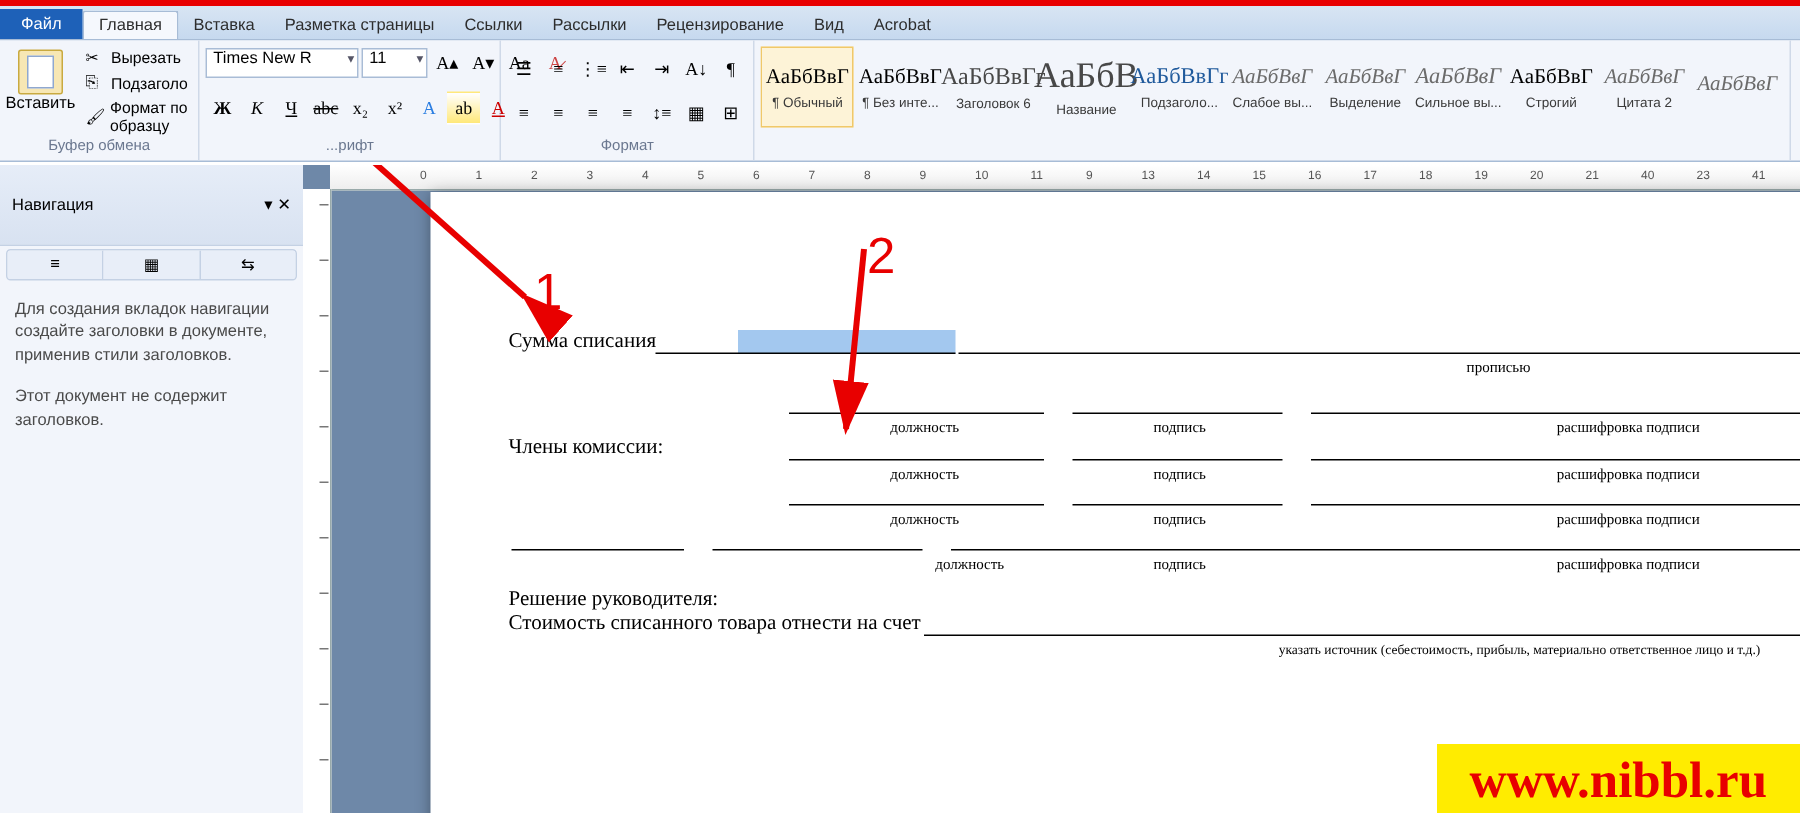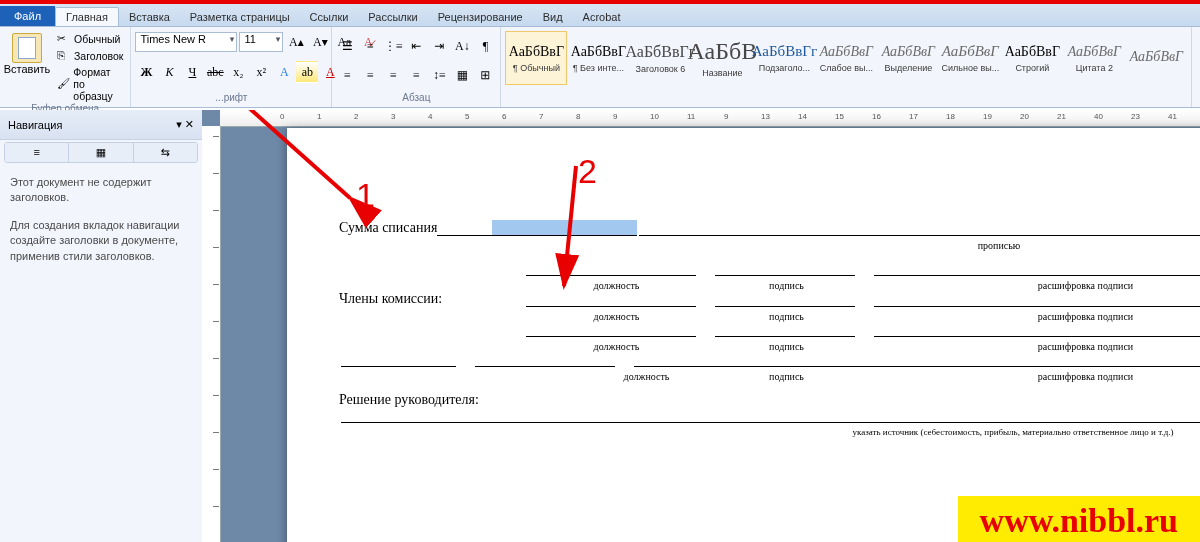--- a/index.html
+++ b/index.html
@@ -41,21 +41,21 @@
 .style-tile{width:60px;height:52px;border:1px solid transparent;display:flex;flex-direction:column;align-items:center;justify-content:center;cursor:pointer;gap:3px}
 .style-tile.selected{border:1px solid #f0c869;background:#fdf3d7}
 .style-sample{font-family:"Times New Roman",serif;font-size:14px}
 .style-name{font-size:9px;color:#3a3a3a;white-space:nowrap;overflow:hidden;text-overflow:ellipsis;max-width:58px}
 .s-blue{color:#205a9c;font-size:15px;font-weight:500}
 .s-ital{font-style:italic;color:#6b6b6b}
 .s-mid{color:#484848;font-size:16px}
 
 
 .navpane{position:absolute;left:0;top:106px;width:202px;bottom:0;border-right:1px solid #b8c6da;background:#f2f5fb;display:flex;flex-direction:column}
-.nav-title{background:linear-gradient(#e6edf8,#d8e2f1);padding:8px 8px;font-size:11px;border-bottom:1px solid #c4d1e4;display:flex;justify-content:space-between;align-items:center}
+.nav-title{background:linear-gradient(#e6edf8,#d8e2f1);padding:20px 8px;font-size:11px;border-bottom:1px solid #c4d1e4;display:flex;justify-content:space-between;align-items:center}
 .nav-search{margin:4px;position:relative}
 .nav-search input{width:100%;box-sizing:border-box;border:1px solid #b2c2da;padding:3px 22px 3px 4px;font-size:11px;font-style:italic;color:#888}
 .nav-search .mag{position:absolute;right:4px;top:3px;color:#556}
 .nav-tabs{display:flex;margin:2px 4px 6px;border:1px solid #c4d1e4;border-radius:3px;overflow:hidden}
 .nav-tab{flex:1;text-align:center;padding:3px 0;background:#e8eef8;border-right:1px solid #c4d1e4;cursor:pointer}
 .nav-tab:last-child{border-right:none}
 .nav-msg{padding:6px 10px;color:#4a4a4a;font-size:11px;line-height:1.4}
 
 
 .workarea{position:absolute;left:202px;top:106px;right:0;bottom:0;background:#6e88a8;overflow:hidden}
@@ -99,25 +99,25 @@
 
     <div class="group" style="width:148px">
       <div class="group-body">
         <div class="paste-btn">
           <div class="paste-ico"></div>
           <span>Вставить</span>
         </div>
         <div class="clip-rows">
           <div class="clip-row">
               <span class="sm-ico">✂</span>
-              <span>Обычный</span>
+              <span>Вырезать</span>
             </div>
           <div class="clip-row">
               <span class="sm-ico">⎘</span>
-              <span>Заголовок</span>
+              <span>Подзаголо</span>
             </div>
           <div class="clip-row">
               <span class="sm-ico">🖌</span>
               <span>Формат по образцу</span>
             </div>
         </div>
       </div>
       <div class="group-label">Буфер обмена</div>
     </div>
 
@@ -170,21 +170,21 @@
         <div class="btnrow">
           <div class="sq">≡</div>
           <div class="sq">≡</div>
           <div class="sq">≡</div>
           <div class="sq">≡</div>
           <div class="sq">↕≡</div>
           <div class="sq">▦</div>
           <div class="sq">⊞</div>
         </div>
       </div>
-      <div class="group-label">Абзац</div>
+      <div class="group-label">Формат</div>
     </div>
 
     <div class="group styles-group">
       <div class="group-body styles-body" id="styles-body">
           <div class="style-tile selected">
             <div class="style-sample ">АаБбВвГ</div>
             <div class="style-name">¶ Обычный</div>
           </div>
           <div class="style-tile">
             <div class="style-sample ">АаБбВвГ</div>
@@ -238,22 +238,22 @@
   <div class="navpane">
     <div class="nav-title">
       <span>Навигация</span>
       <span style="cursor:pointer">▾ ✕</span>
     </div>
     <div class="nav-tabs">
       <div class="nav-tab">≡</div>
       <div class="nav-tab">▦</div>
       <div class="nav-tab">⇆</div>
     </div>
+    <div class="nav-msg">Для создания вкладок навигации создайте заголовки в документе, применив стили заголовков.</div>
     <div class="nav-msg">Этот документ не содержит заголовков.</div>
-    <div class="nav-msg">Для создания вкладок навигации создайте заголовки в документе, применив стили заголовков.</div>
   </div>
 
   <div class="workarea">
     <div class="hruler">
         <div class="hruler-inner" id="hruler">
           <div class="ticknum" style="left: 60px;">0</div>
           <div class="ticknum" style="left: 97px;">1</div>
           <div class="ticknum" style="left: 134px;">2</div>
           <div class="ticknum" style="left: 171px;">3</div>
           <div class="ticknum" style="left: 208px;">4</div>
@@ -364,20 +364,21 @@
         <div class="sublabels">
           <span style="width:245px"></span>
           <span style="width:125px">должность</span>
           <span style="width:155px">подпись</span>
           <span style="flex:1">расшифровка подписи</span>
         </div>
 
         <div style="height:10px"></div>
         <div class="lbl">Решение руководителя:</div>
         <div class="line">
+          <span class="lbl">Стоимость списанного товара отнести на счет</span>
           <span class="uline"></span>
         </div>
         <div class="sublabels">
           <span style="width:380px"></span>
           <span style="flex:1;font-size:9px">указать источник (себестоимость, прибыль, материально ответственное лицо и т.д.)</span>
         </div>
 
       </div>
     </div>
 

